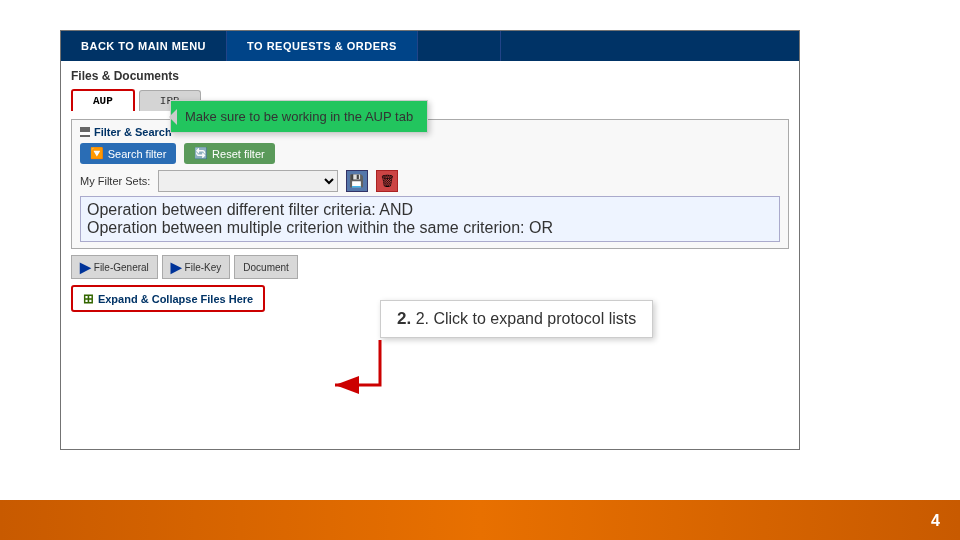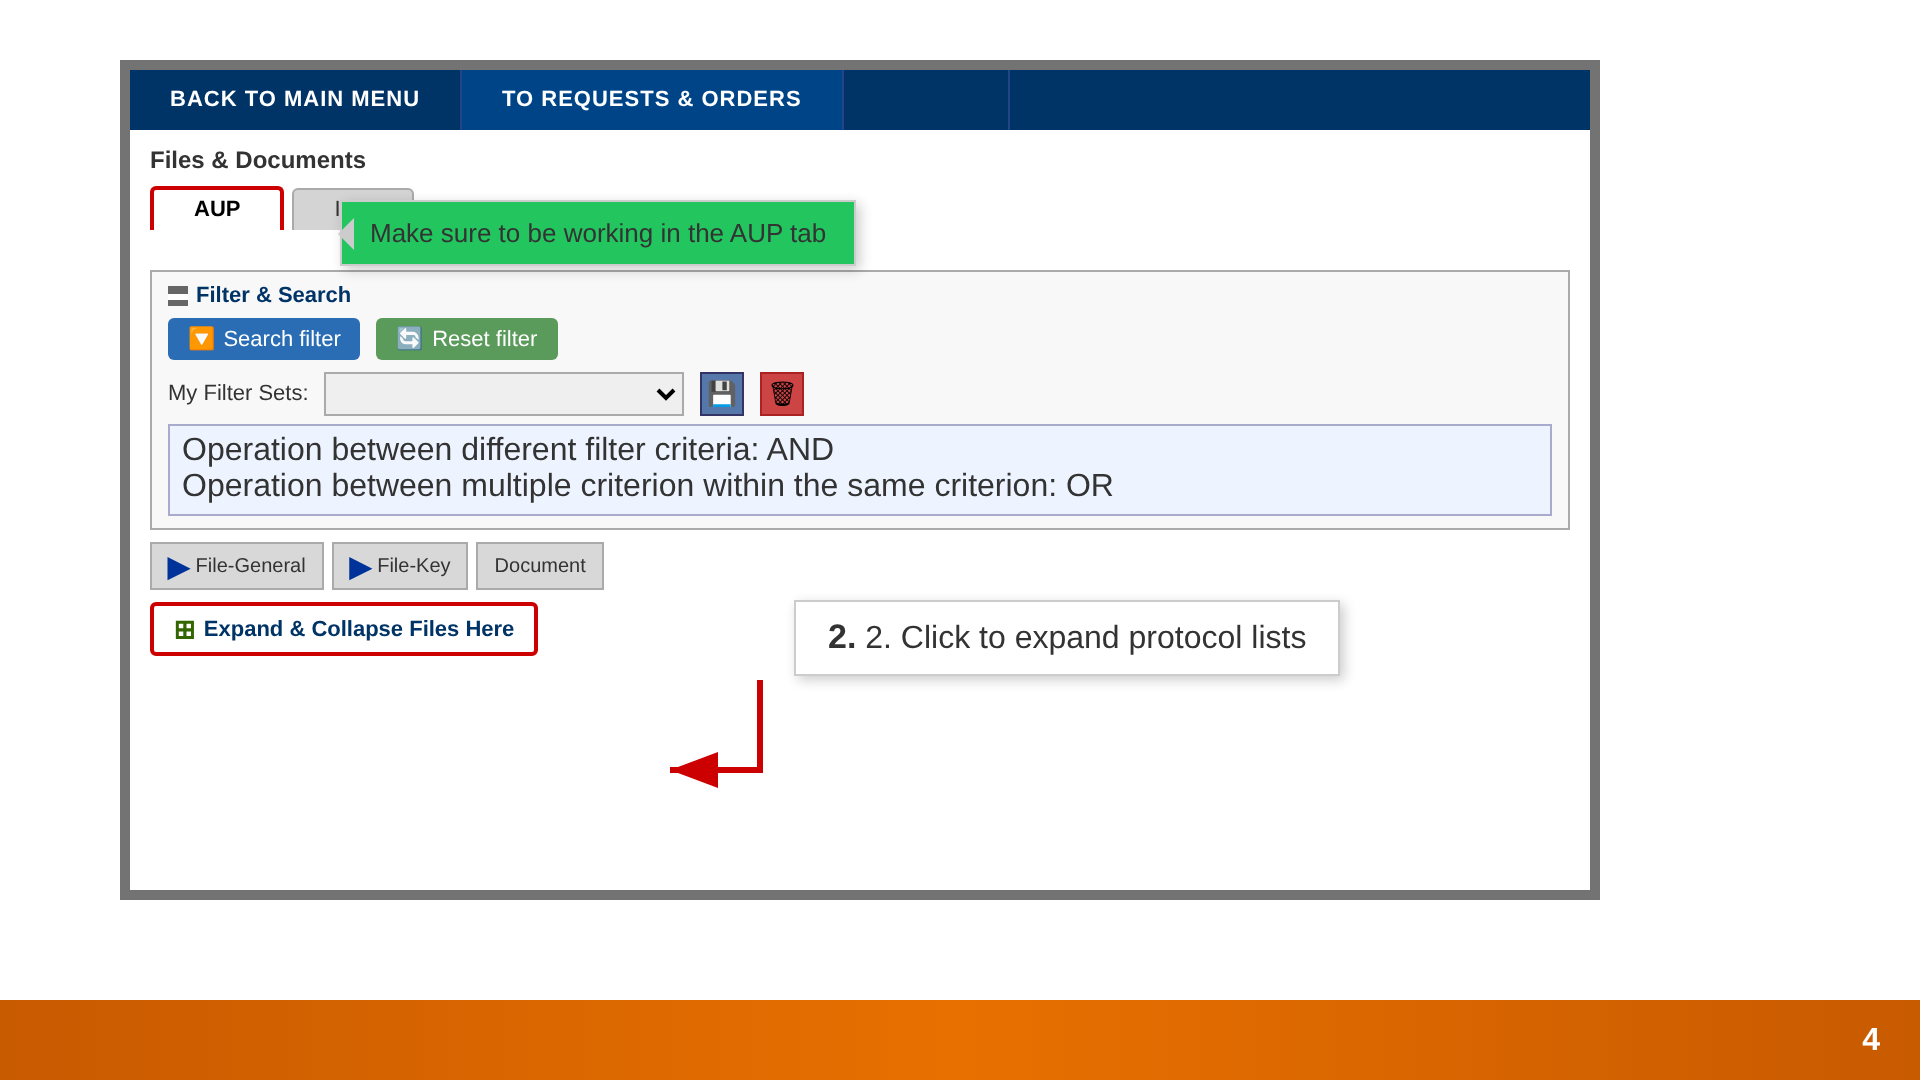--- a/index.html
+++ b/index.html
@@ -33,21 +33,21 @@
     }
 
     
     .app-container {
       position: absolute;
       top: 30px;
       left: 60px;
       width: 740px;
       height: 420px;
       background: #7dd3fc;
-      border: 5px solid #737373;
+      border: 1px solid #737373;
     }
 
     
     .nav-bar {
       display: flex;
       height: 30px;
       background: #003366;
       align-items: center;
     }
 
@@ -83,22 +83,23 @@
       font-size: 12px;
       font-weight: bold;
       color: #333;
       margin-bottom: 6px;
     }
 
     
     .tab-bar {
       display: flex;
       gap: 4px;
-      margin-bottom: 20px;
-      align-items: center;
+      margin-bottom: 8px;
+      align-items: center;
+      font-family: Liberation Mono, monospace;
     }
 
     .tab {
       padding: 4px 20px;
       font-size: 11px;
       background: #d4d4d4;
       border: 1px solid #aaa;
       border-bottom: none;
       cursor: pointer;
       color: #333;
@@ -311,21 +312,20 @@
       top: 300px;
       left: 380px;
       background: #ffffff;
       border: 1px solid #ccc;
       padding: 8px 16px;
       font-size: 16px;
       color: #333;
       box-shadow: 2px 2px 6px rgba(0,0,0,0.2);
       z-index: 10;
       max-width: 300px;
-      margin-left: 17px;
     }
 
     .callout-expand strong {
       font-size: 17px;
     }
 
     
     .arrow-shape {
       position: absolute;
       top: 340px;

